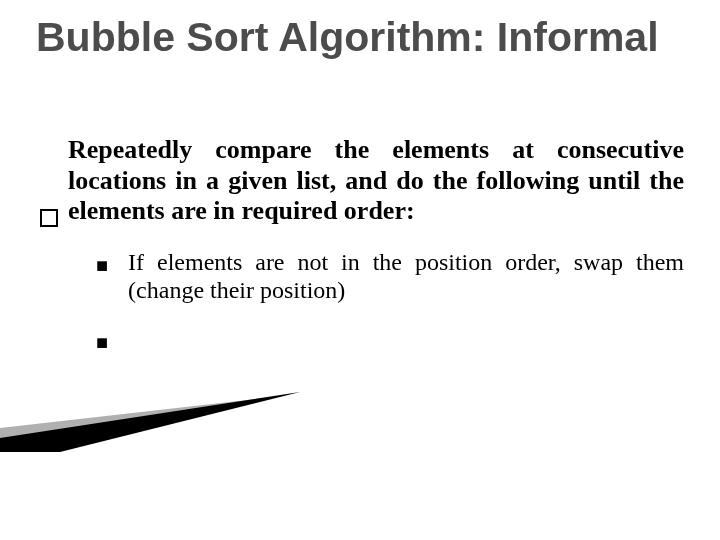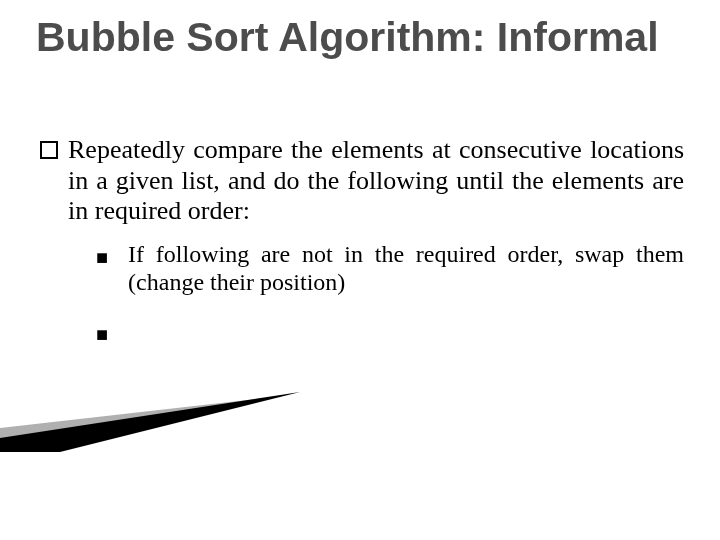--- a/index.html
+++ b/index.html
@@ -31,22 +31,23 @@
     letter-spacing: 0px;
   }
   .body {
     position: absolute;
     top: 135px;
     left: 40px;
     right: 36px;
   }
   .L1 {
     display: flex;
-    align-items: flex-start;
-    margin-bottom: 14px;
+    align-items: flex-end;
+    margin-bottom: 22px;
+    font-weight: bold;
   }
   .L1 .bullet {
     flex: 0 0 auto;
     width: 18px;
     height: 18px;
     border: 2px solid #000;
     margin-top: 6px;
     margin-right: 10px;
     box-sizing: border-box;
   }
@@ -98,21 +99,21 @@
   <div class="body">
 
     <div class="L1">
       <span class="bullet"></span>
       <span class="text">Repeatedly compare the elements at consecutive locations in a given list, and do the following until the elements are in required order:</span>
     </div>
 
     <div class="L2-list">
       <div class="L2">
         <span class="bullet">■</span>
-        <span class="text">If following are not in the required order, swap them (change their position)</span>
+        <span class="text">If elements are not in the position order, swap them (change their position)</span>
       </div>
       <div class="L2">
         <span class="bullet">■</span>
       </div>
     </div>
 
   </div>
 
   <svg class="deco" viewBox="0 0 320 90" preserveAspectRatio="none">
     <polygon points="0,90 0,66 264,36 30,90" fill="#b0b0b0"></polygon>

